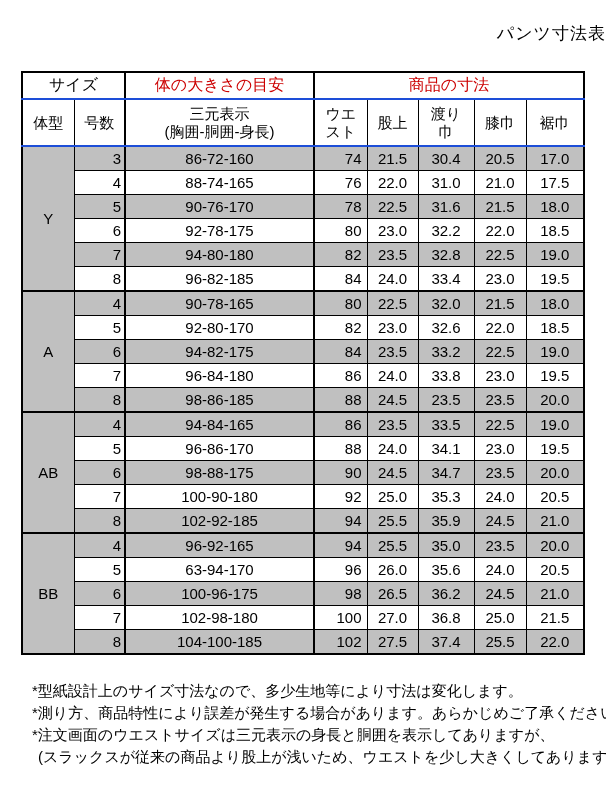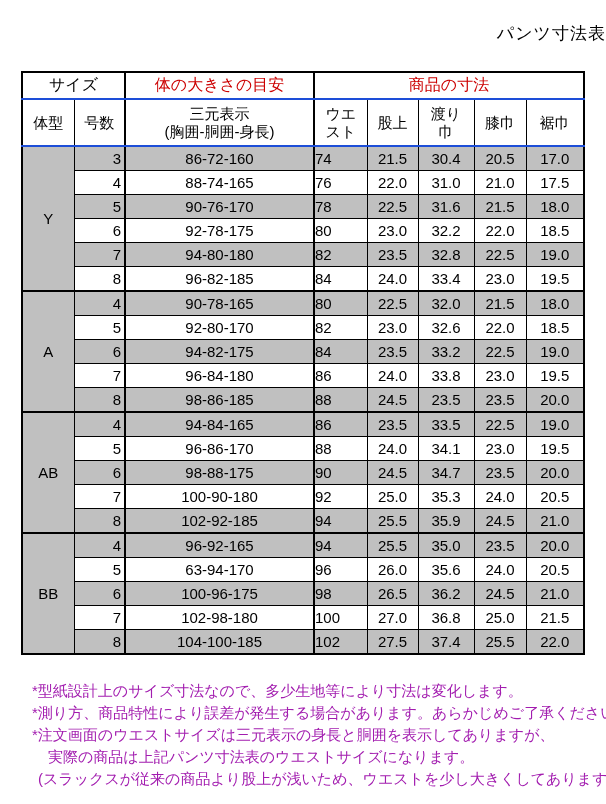--- a/index.html
+++ b/index.html
@@ -45,28 +45,28 @@
   tr.col-row th { height: 45px; }
   .red-text { color: #cc0000; }
   
   .gb { border-left: 2px solid #000000 !important; }
   
   tr.data-row td { height: 23px; }
   tr.shaded td { background: #c0c0c0; }
   tr.section-start td { border-top: 2px solid #000000; }
   td.body-type-cell { background: #c0c0c0; }
   td.size-number-cell { text-align: right; padding-right: 3px; }
-  td.waist-cell { text-align: left; padding-right: 5px; }
+  td.waist-cell { text-align: right; padding-right: 5px; }
   .two-line { display: block; }
   
   .notes {
     margin-top: 25px;
     font-size: 15px;
     line-height: 22px;
-    color: #a21caf;
+    color: #000000;
   }
   .note-line { white-space: nowrap; }
   .note-line.indent-0 { padding-left: 32px; }
   .note-line.indent-1 { padding-left: 48px; }
   .note-line.indent-2 { padding-left: 38px; }
 </style>
 </head>
 <body>
 
 <div class="page-title">パンツ寸法表</div>
@@ -302,15 +302,14 @@
         <td class="knee-width-cell">25.5</td>
         <td class="hem-width-cell">22.0</td>
       </tr>
     </tbody>
 </table>
 
 <div class="notes">
     <div class="note-line indent-0">*型紙設計上のサイズ寸法なので、多少生地等により寸法は変化します。</div>
     <div class="note-line indent-0">*測り方、商品特性により誤差が発生する場合があります。あらかじめご了承ください。</div>
     <div class="note-line indent-0">*注文画面のウエストサイズは三元表示の身長と胴囲を表示してありますが、</div>
-    <div class="note-line indent-1">実際の商品は上記パンツ寸法表のウエストサイズになります。</div>
     <div class="note-line indent-2">(スラックスが従来の商品より股上が浅いため、ウエストを少し大きくしてあります。)</div>
   </div>
 
 </body></html>

